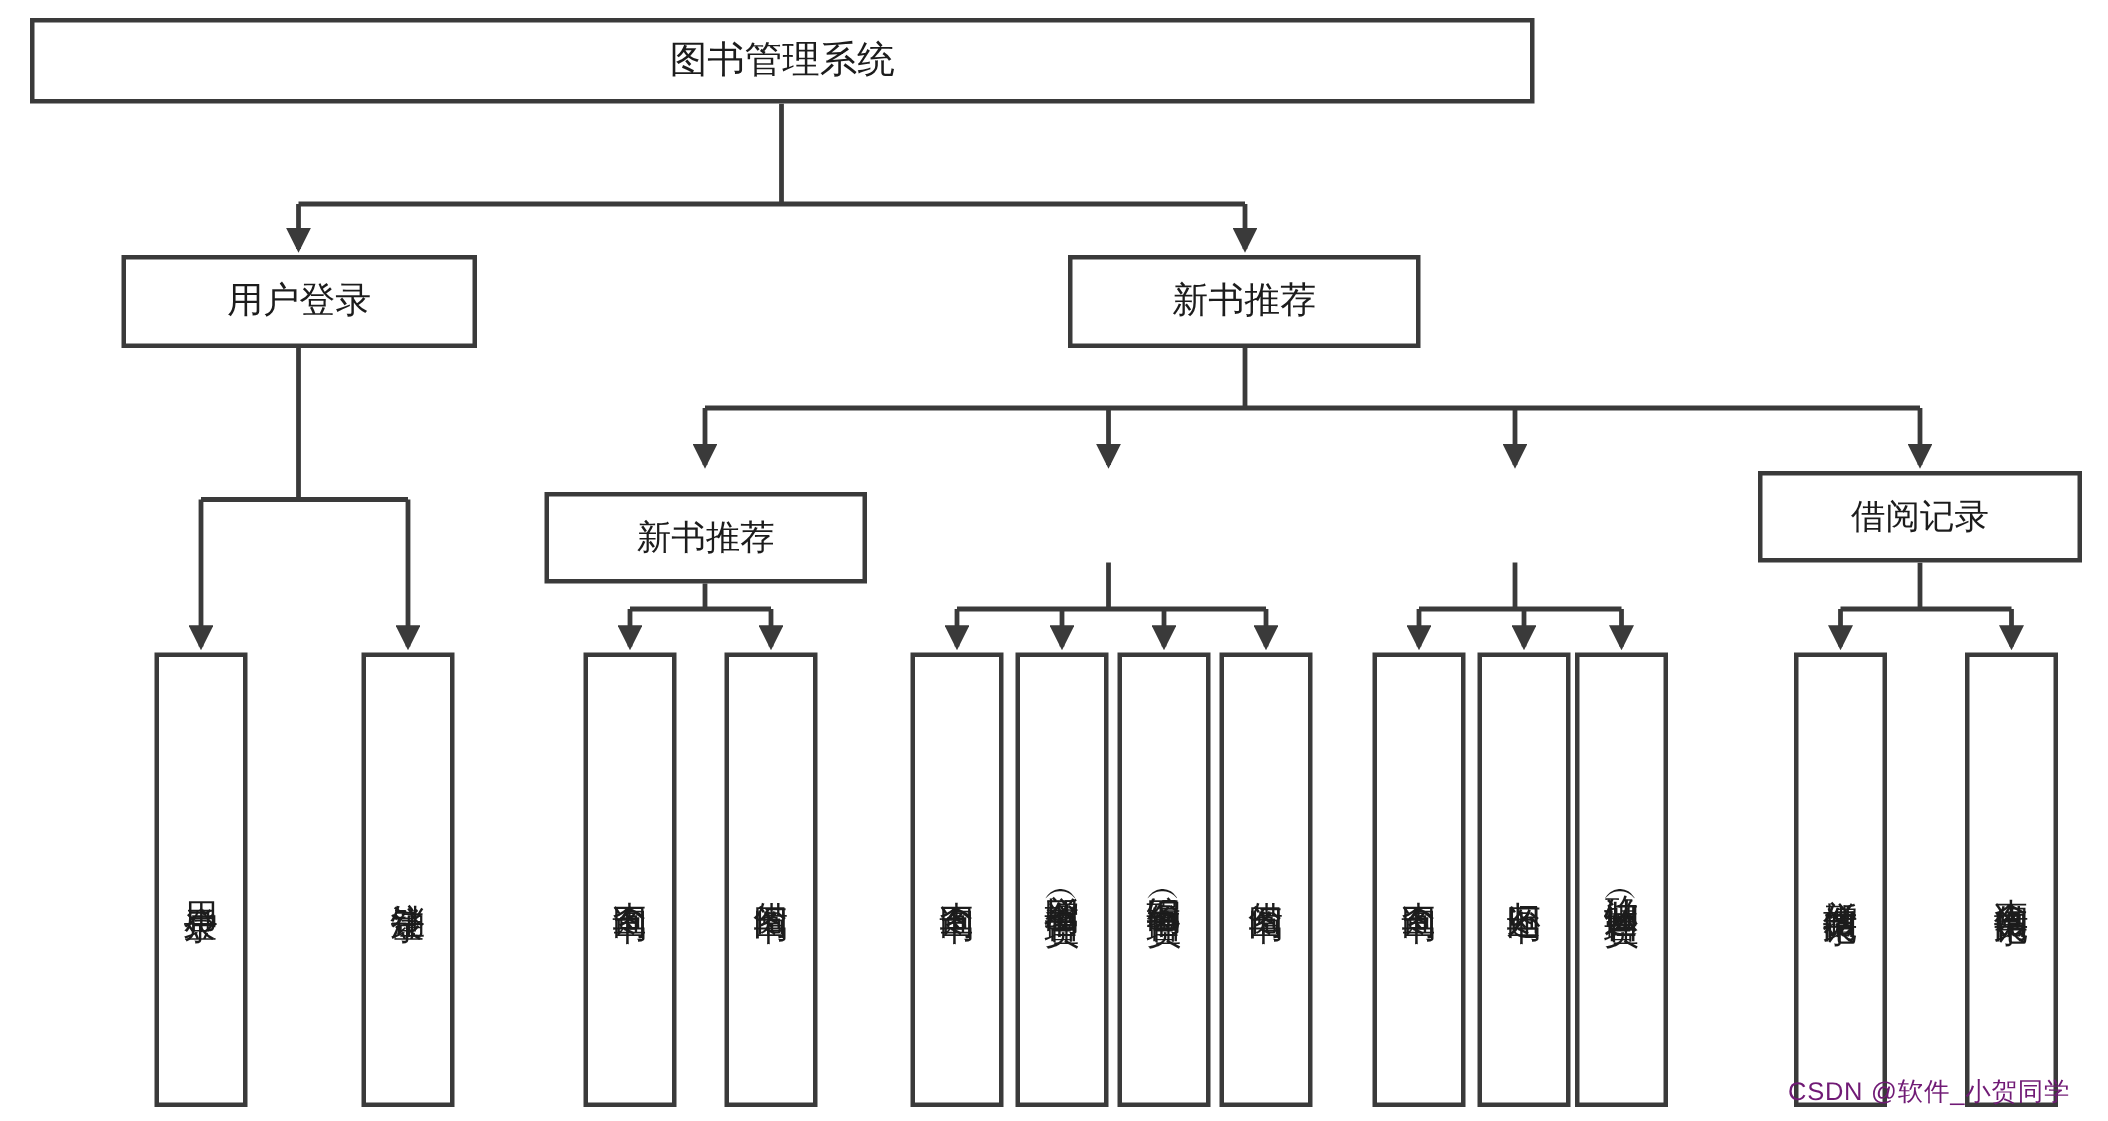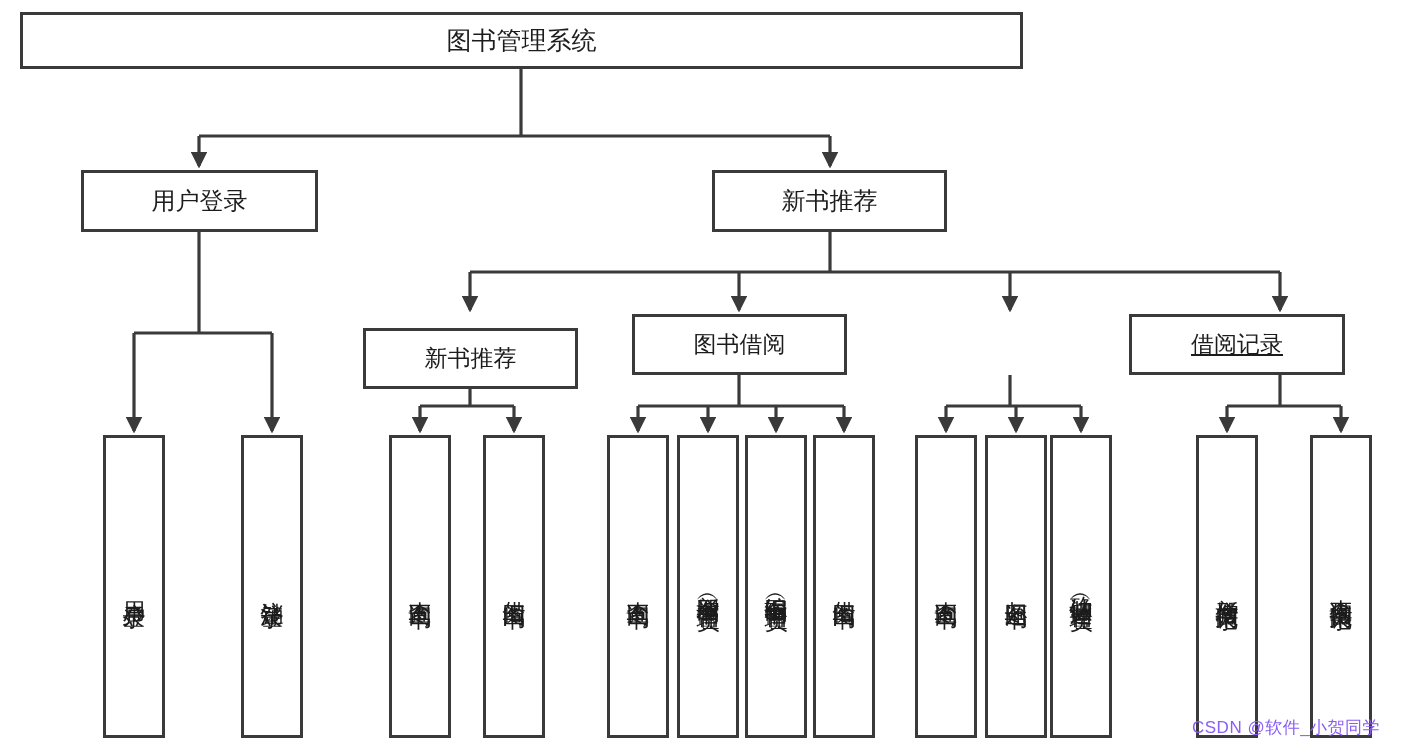--- a/index.html
+++ b/index.html
@@ -58,21 +58,21 @@
   .node.leaf .vtext {
     writing-mode: vertical-rl;
     text-orientation: upright;
     display: block;
     white-space: normal;
     max-height: 100%;
   }
   .watermark {
     position: absolute;
     font-size: 17px;
-    color: #8b5cf6;
+    color: #701a75;
     white-space: nowrap;
     letter-spacing: 0.5px;
     font-family: "Liberation Sans", "DejaVu Sans", sans-serif;
     text-align: center;
   }
 </style>
 </head>
 <body>
 
 <div id="canvas">
@@ -134,24 +134,21 @@
   <div class="node level1" style="left:81px; top:170px; width:237px; height:62px;">
     <span>用户登录</span>
   </div>
   <div class="node level1" style="left:712px; top:170px; width:235px; height:62px;">
     <span>新书推荐</span>
   </div>
 
   <div class="node level2" style="left:363px; top:314px; width:215px; height:61px;margin-top:14px;">
     <span>新书推荐</span>
   </div>
-  <div class="node level2" style="left:632px; top:314px; width:215px; height:61px;">
-    <span>图书借阅</span>
-  </div>
-  <div class="node level2" style="left:1129px; top:314px; width:216px; height:61px;text-decoration:underline;">
+  <div class="node level2" style="left:1172px; top:314px; width:216px; height:61px;">
     <span>借阅记录</span>
   </div>
 
   <div class="node leaf" style="left:103px; top:435px; width:62px; height:303px;">
     <span class="vtext">用户登录</span>
   </div>
   <div class="node leaf" style="left:241px; top:435px; width:62px; height:303px;">
     <span class="vtext">注销登录</span>
   </div>
   <div class="node leaf" style="left:389px; top:435px; width:62px; height:303px;">

